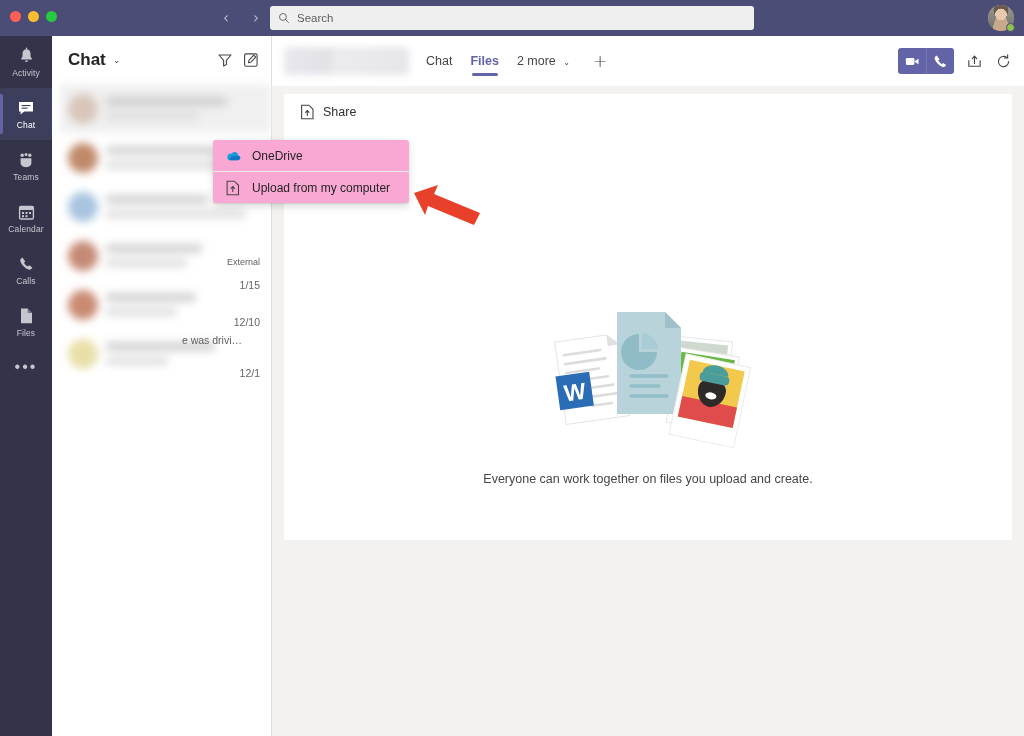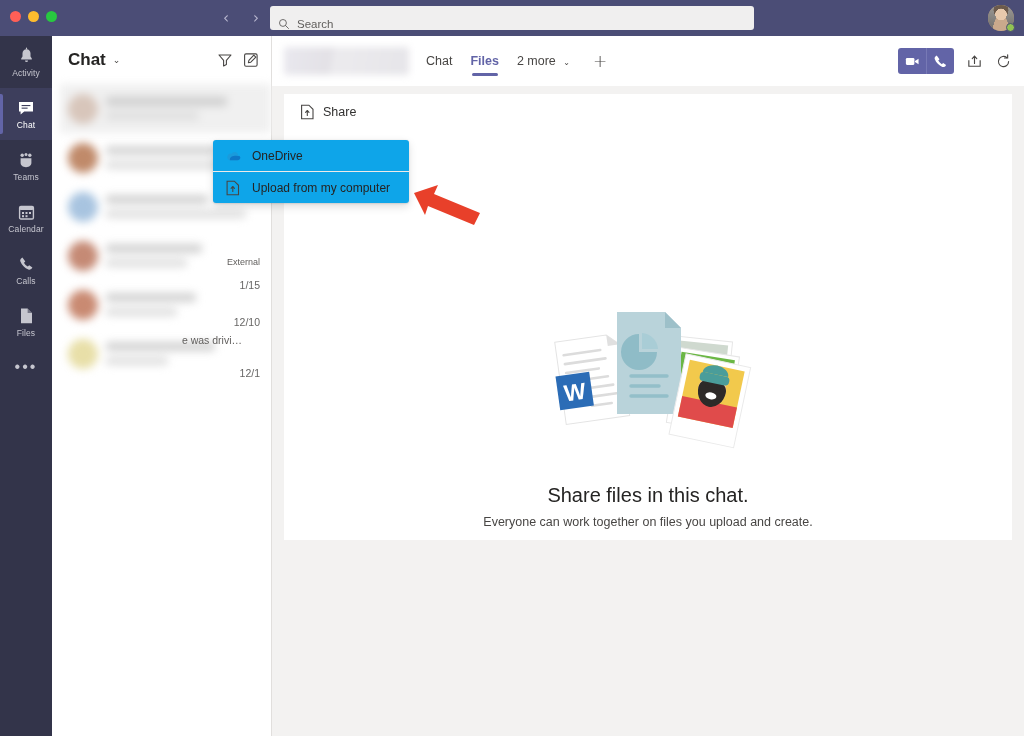--- a/index.html
+++ b/index.html
@@ -41,21 +41,21 @@
     color: #b9b8d0; font-size: 15px; line-height: 1;
     border-radius: 3px;
     font-family: "DejaVu Sans", sans-serif;
   }
 
   .searchbox {
     position: absolute; left: 270px; top: 6px;
     width: 484px; height: 24px;
     background: #f0efef;
     border-radius: 3px;
-    display: flex; align-items: flex-end;
+    display: flex; align-items: center;
     padding: 0 8px;
     gap: 7px;
   }
   .searchbox .sicon { width: 12px; height: 12px; flex: 0 0 auto; display:block; }
   .searchbox .stext {
     font-size: 11.5px; color: #605e5c;
     font-family: "Liberation Sans", sans-serif;
   }
 
   .avatar-top {
@@ -232,21 +232,21 @@
   }
   .empty-sub {
     margin-top: 8px;
     font-size: 12.5px; color: #484644;
   }
 
   
   .menu {
     position: absolute; left: 213px; top: 140px;
     width: 196px;
-    background: #0ea5e9;
+    background: #f9a8d4;
     border-radius: 3px;
     box-shadow: 0 3.2px 9px rgba(0,0,0,.13), 0 .6px 1.8px rgba(0,0,0,.11);
     z-index: 40;
     overflow: hidden;
   }
   .menu-item {
     height: 31px; display: flex; align-items: center;
     gap: 11px; padding: 0 12px;
     font-size: 12px; color: #252423;
     font-family: "Liberation Sans", sans-serif;
@@ -547,21 +547,20 @@
             <ellipse cx="167" cy="86" rx="14" ry="15" fill="#f4c9a0"></ellipse>
             <path d="M153 86a14 17 0 0 0 28 0 14 11 0 0 0-28 0z" fill="#2d2a28"></path>
             <rect x="152" y="70" width="30" height="9" rx="4" fill="#4a9d9a"></rect>
             <path d="M154 70a13 9 0 0 1 26 0z" fill="#4a9d9a"></path>
             <circle cx="161" cy="83" r="1.9" fill="#2d2a28"></circle>
             <circle cx="173" cy="83" r="1.9" fill="#2d2a28"></circle>
             <ellipse cx="167" cy="92" rx="5.6" ry="3.4" fill="#ffffff"></ellipse>
           </g>
         </svg>
 
-        <div class="empty-title">Share files in this chat.</div>
         <div class="empty-sub">Everyone can work together on files you upload and create.</div>
       </div>
     </div>
   </div>
 
   <div class="menu">
     <div class="menu-item">
       <svg class="menu-ic" viewBox="0 0 18 14">
         <path d="M5.5 11.8h8.9a2.9 2.9 0 0 0 .5-5.7 4.1 4.1 0 0 0-7.6-1.6A3.6 3.6 0 0 0 5.5 11.8z" fill="#1a9bdc"></path>
         <path d="M5.5 11.8h8.9a2.9 2.9 0 0 0 2.3-4.6c-2.6-.7-6.8-1-9.6.7a3.6 3.6 0 0 0-1.6 3.9z" fill="#0e78c8"></path>

